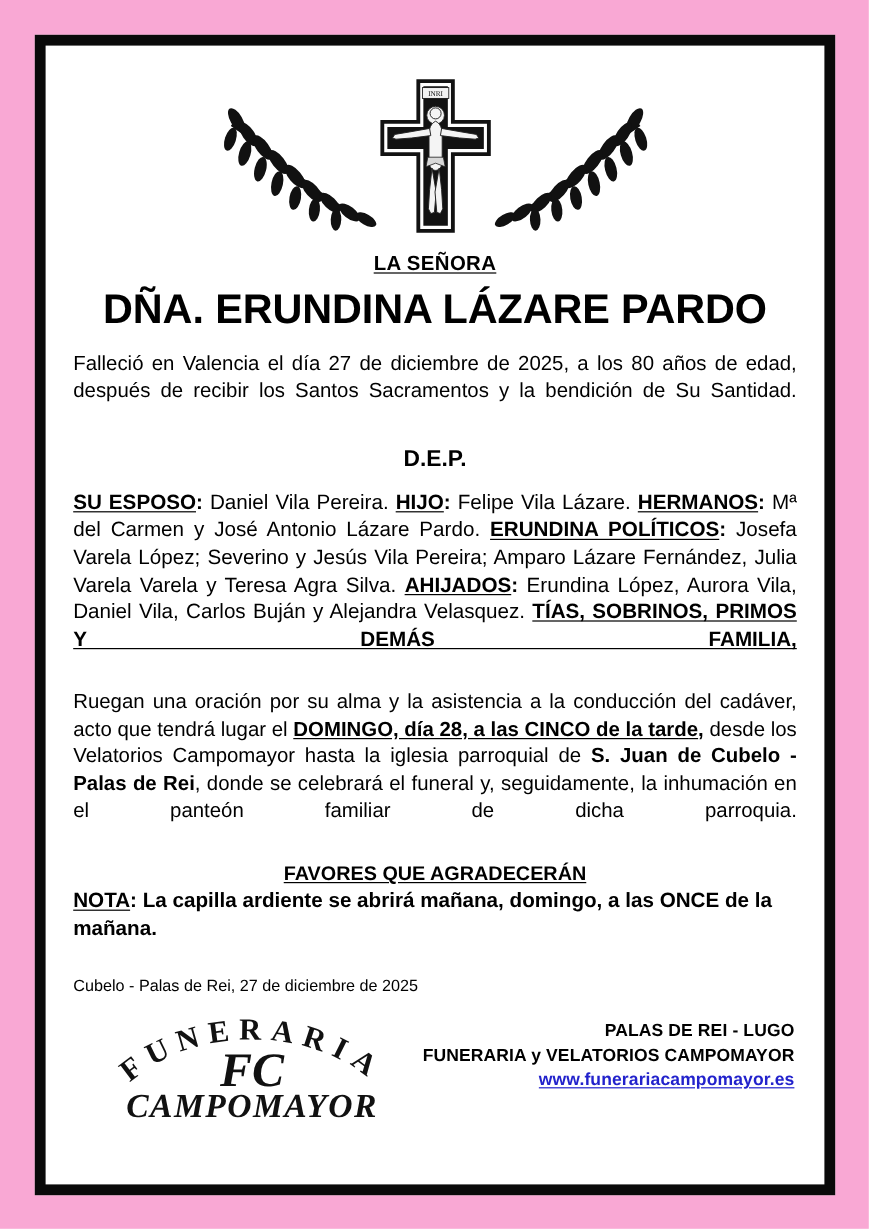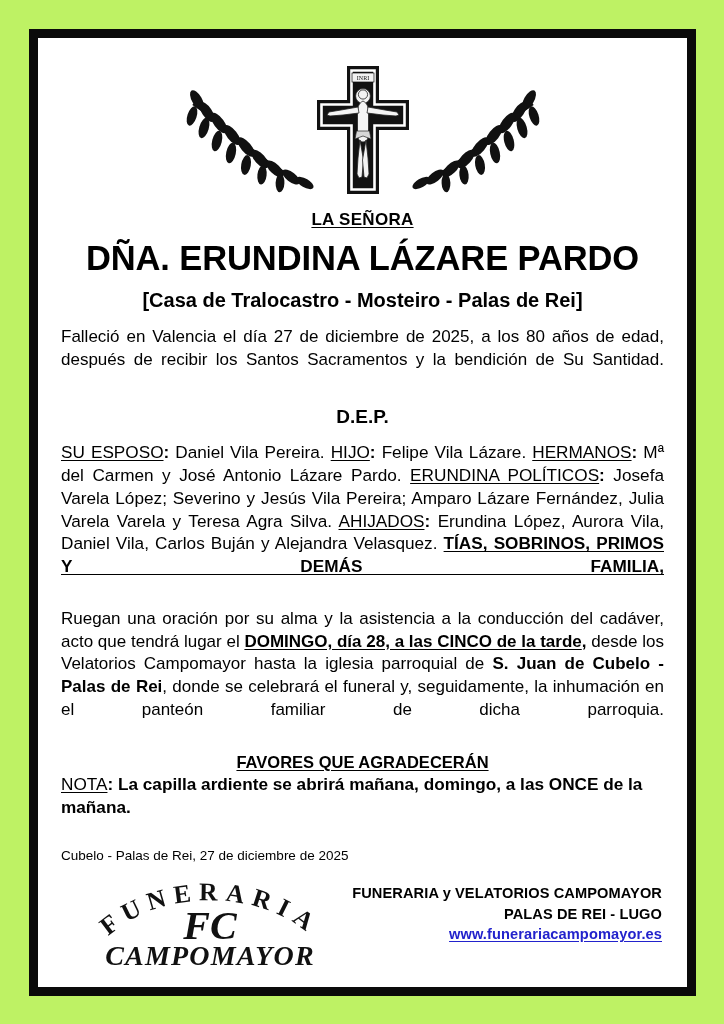--- a/index.html
+++ b/index.html
@@ -12,21 +12,21 @@
     height: 1024px;
     font-family: "Liberation Sans", sans-serif;
     color: #000000;
     overflow: hidden;
   }
 
   .page {
     position: relative;
     width: 724px;
     height: 1024px;
-    background: #bef264;
+    background: #f9a8d4;
     box-sizing: border-box;
   }
 
   
   .frame {
     position: absolute;
     left: 29px;
     top: 29px;
     right: 28px;
     bottom: 28px;
@@ -100,21 +100,21 @@
   }
   
   .family::after,
   .para::after {
     content: "";
     display: inline-block;
     width: 100%;
   }
 
   .lbl {
-    font-weight: normal;
+    font-weight: bold;
     text-decoration: underline;
     text-underline-offset: 1.5px;
     margin-top: 27px;
   }
   .lbl-colon { font-weight: bold; }
 
   .relatives-line {
     font-weight: bold;
     text-decoration: underline;
     text-underline-offset: 1.5px;
@@ -261,21 +261,20 @@
             <ellipse cx="117" cy="123" rx="4.4" ry="9.2" transform="rotate(2 117 123)"></ellipse>
             <ellipse cx="142" cy="123" rx="4.4" ry="9.6" transform="rotate(-60 142 123)"></ellipse>
           </g>
         </g>
       </svg>
 
       <div class="la-senora">LA SEÑORA</div>
 
       <div class="deceased-name">DÑA.  ERUNDINA LÁZARE PARDO</div>
 
-      <div class="origin">[Casa de Tralocastro - Mosteiro - Palas de Rei]</div>
 
       <div class="para">Falleció en Valencia el día 27 de diciembre de 2025, a los 80 años de edad, después de recibir los Santos Sacramentos y la bendición de Su Santidad.</div>
 
       <div class="dep">D.E.P.</div>
 
       <div class="family">
         <span class="lbl">SU ESPOSO</span><span class="lbl-colon">:</span>
         <span>Daniel Vila Pereira.</span>
         <span class="lbl">HIJO</span><span class="lbl-colon">:</span>
         <span>Felipe Vila Lázare.</span>
@@ -310,21 +309,21 @@
             </defs>
             <text font-family="'Liberation Serif', serif" font-size="25.5" font-weight="bold" letter-spacing="7.5" fill="#111111">
               <textPath href="#arcPath" startOffset="50%" text-anchor="middle">FUNERARIA</textPath>
             </text>
             <text x="139" y="62" text-anchor="middle" font-family="'Liberation Serif', serif" font-size="40" font-style="italic" font-weight="bold" fill="#111111">FC</text>
             <text x="139" y="88" text-anchor="middle" font-family="'Liberation Serif', serif" font-size="28" font-style="italic" font-weight="bold" letter-spacing="1.2" fill="#111111">CAMPOMAYOR</text>
           </svg>
         </div>
 
         <div class="contact">
+          <div>PALAS DE REI - LUGO</div>
           <div>FUNERARIA y VELATORIOS  CAMPOMAYOR</div>
-          <div>PALAS DE REI - LUGO</div>
           <div><a class="url" href="#">www.funerariacampomayor.es</a></div>
         </div>
       </div>
 
     </div>
   </div>
 </div>
 
 </body></html>

